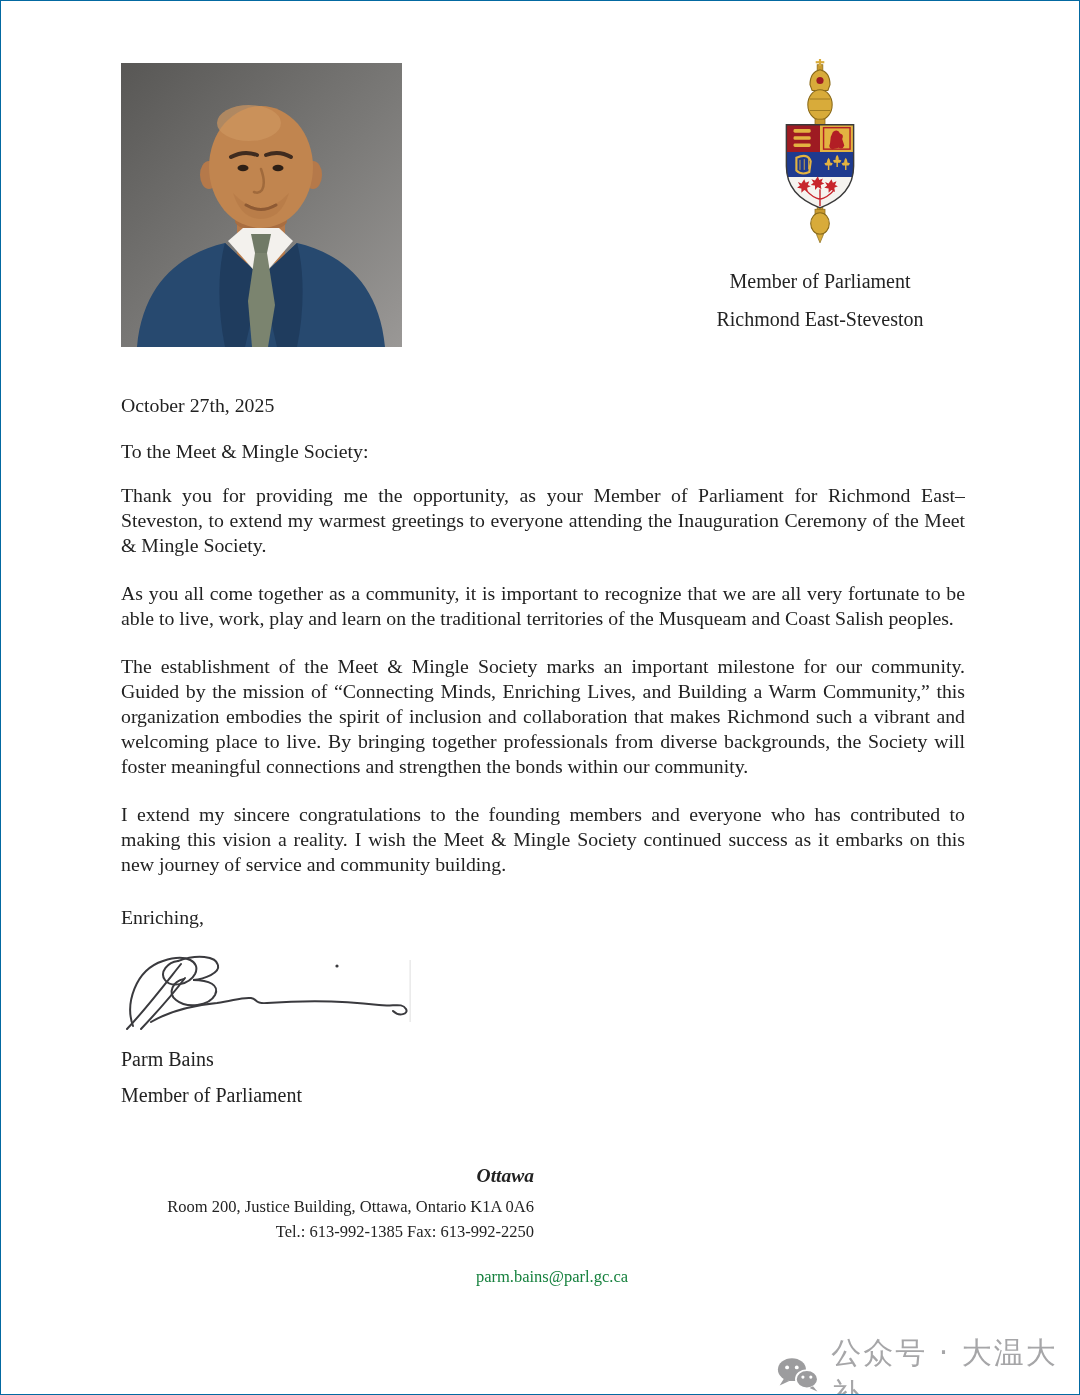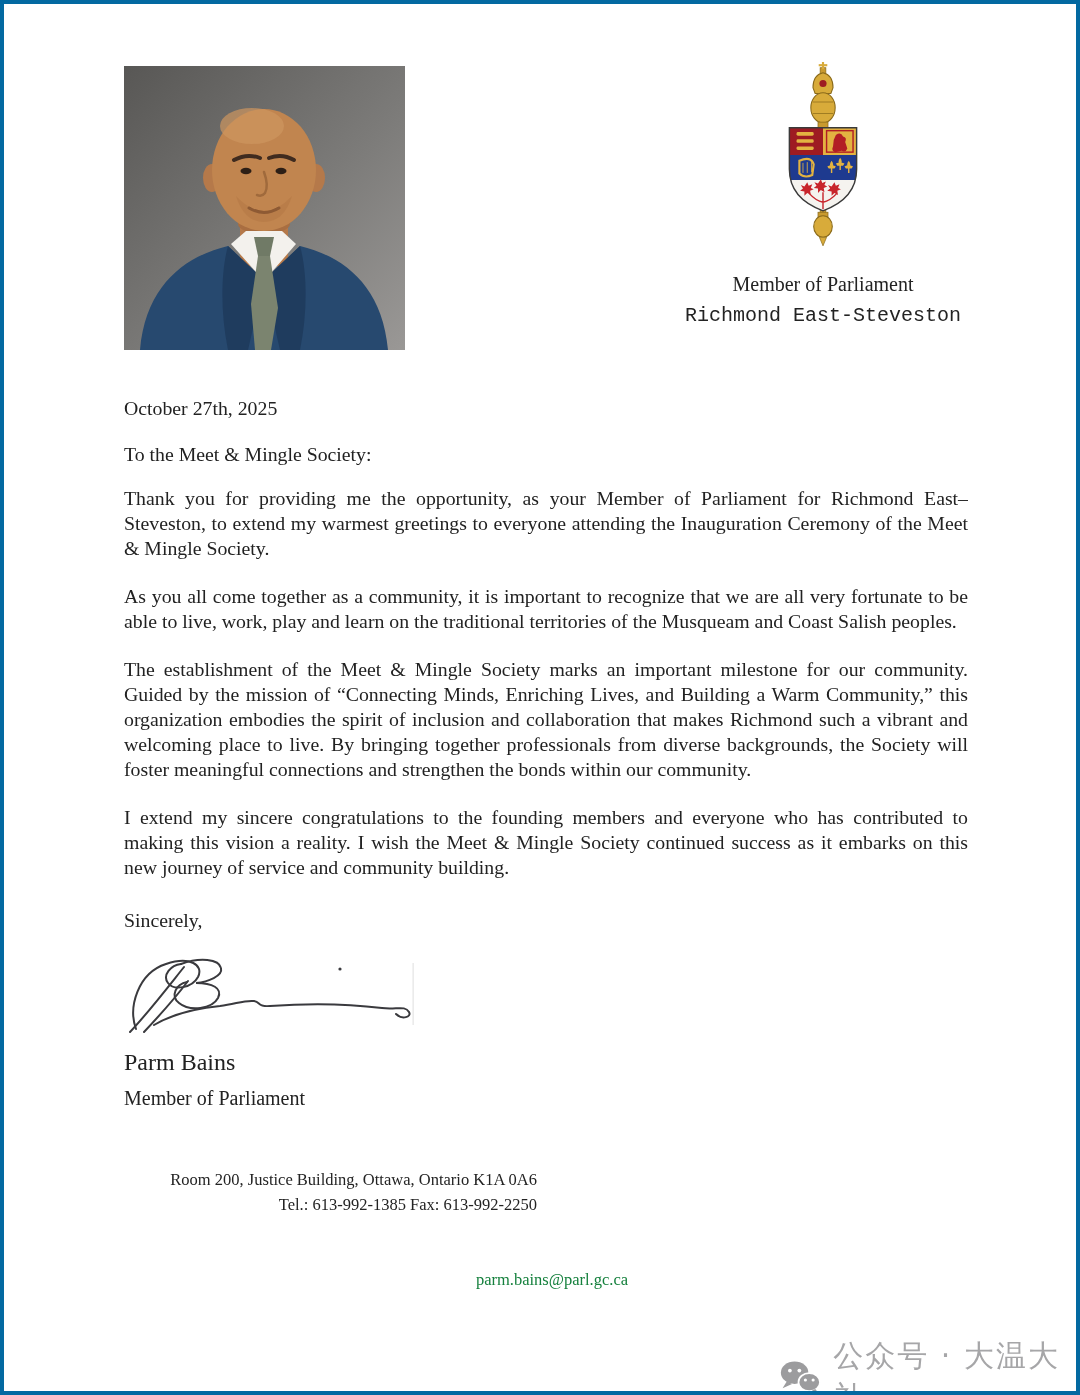--- a/index.html
+++ b/index.html
@@ -1,20 +1,20 @@
 <!DOCTYPE html>
 <html><head>
 <meta charset="utf-8">
 <style>
   html,body { margin:0; padding:0; background:#f2f2f2; }
   .page {
     position:relative;
     width:1080px; height:1395px;
     background:#ffffff;
-    border:4px solid #0369a1;
+    border:1px solid #0369a1;
     box-sizing:border-box;
     font-family:"Liberation Serif","DejaVu Serif",serif;
     color:#1f1f1f;
     overflow:hidden;
   }
 
   
   .photo { position:absolute; left:120px; top:62px; width:281px; height:284px; }
   .photo svg { display:block; }
   .crest-block { position:absolute; left:668px; top:58px; width:302px; text-align:center; }
@@ -23,21 +23,21 @@
 
   
   .letter { position:absolute; left:120px; top:392px; width:844px; font-size:19.8px; line-height:25px; color:#222; }
   .letter .date { margin:0 0 21px; }
   .letter .salutation { margin:0 0 19px; }
   .letter p.para { margin:0 0 23px; text-align:justify; }
   .letter p.last-para { margin-bottom:28px; }
   .letter .closing { margin:0; }
 
   .signature { position:relative; width:291px; height:78px; margin-top:22px; }
-  .signer-name { margin-top:17px; font-size:24px; line-height:25px; }
+  .signer-name { margin-top:17px; font-size:20px; line-height:25px; }
   .signer-title { margin-top:11px; font-size:20px; line-height:25px; }
 
   
   .footer-cols { position:absolute; left:148px; top:1163px; width:878px; display:flex; font-size:16.5px; line-height:25px; color:#232323; }
   .fc-ottawa { width:385px; text-align:right; }
   .fc-const { margin-left:32px; text-align:left; }
   .fc-head { font-weight:bold; font-style:italic; font-size:19.5px; line-height:24px; margin-bottom:6px; }
   .footer-contact { position:absolute; left:12px; top:1264px; width:100%; text-align:center; font-size:16.5px; line-height:24px; color:#15803d; }
 
   
@@ -137,31 +137,31 @@
         <path d="M31 184 Q40 194 50 196 M50 182 V196 M69 184 Q60 194 50 196 M50 196 V206" stroke="#c8252c" stroke-width="2" fill="none"></path>
       </g>
 
       <path d="M3 92 H97 V150 C97 178 80 197 50 208 C20 197 3 178 3 150 Z" fill="none" stroke="#3a3a3a" stroke-width="2"></path>
 
       <rect x="43" y="210" width="14" height="7" fill="#c99a2e" stroke="#8a6a1a" stroke-width="1"></rect>
       <ellipse cx="50" cy="230" rx="13" ry="15" fill="#d8ab3a" stroke="#8a6a1a" stroke-width="1.5"></ellipse>
       <path d="M45 245 L55 245 L50 257 Z" fill="#d8ab3a" stroke="#8a6a1a" stroke-width="1"></path>
     </svg>
     <div class="mp-title">Member of Parliament</div>
-    <div class="mp-title" style="margin-top:0;font-family:Liberation Mono, monospace;">Richmond East-Steveston</div>
+    <div class="mp-title" style="margin-top:6px;">Richmond East-Steveston</div>
   </div>
 
   <div class="letter">
     <div class="date">October 27th, 2025</div>
     <div class="salutation">To the Meet &amp; Mingle Society:</div>
     <p class="para">Thank you for providing me the opportunity, as your Member of Parliament for Richmond East–Steveston, to extend my warmest greetings to everyone attending the Inauguration Ceremony of the Meet &amp; Mingle Society.</p>
     <p class="para">As you all come together as a community, it is important to recognize that we are all very fortunate to be able to live, work, play and learn on the traditional territories of the Musqueam and Coast Salish peoples.</p>
     <p class="para">The establishment of the Meet &amp; Mingle Society marks an important milestone for our community. Guided by the mission of “Connecting Minds, Enriching Lives, and Building a Warm Community,” this organization embodies the spirit of inclusion and collaboration that makes Richmond such a vibrant and welcoming place to live. By bringing together professionals from diverse backgrounds, the Society will foster meaningful connections and strengthen the bonds within our community.</p>
     <p class="para last-para">I extend my sincere congratulations to the founding members and everyone who has contributed to making this vision a reality. I wish the Meet &amp; Mingle Society continued success as it embarks on this new journey of service and community building.</p>
-    <div class="closing">Sincerely,</div>
+    <div class="closing">Enriching,</div>
 
     <div class="signature">
       <svg width="291" height="78" viewBox="0 0 291 78">
         <g fill="none" stroke="#3a3a3e" stroke-width="2" stroke-linecap="round">
           <path d="M12 74 C4 52 14 18 42 9 C66 1 80 10 74 22 C68 33 50 36 44 28 C38 20 47 10 57 9"></path>
           <path d="M57 9 C76 2 95 4 97 13 C99 21 84 27 72 28 C88 28 99 33 94 43 C88 54 66 57 55 48 C46 41 52 29 63 27"></path>
           <path d="M6 77 C24 58 44 32 60 12"></path>
           <path d="M20 77 C36 60 52 42 64 26"></path>
           <path d="M30 70 C52 57 76 53 96 51 C112 49 120 45 130 46 C137 47 133 52 146 51 C186 48 226 49 258 53 C272 55 281 50 285 57 C288 62 278 65 272 59"></path>
         </g>
@@ -169,20 +169,21 @@
         <rect x="288.6" y="8" width="1" height="62" fill="#dedede"></rect>
       </svg>
     </div>
 
     <div class="signer-name">Parm Bains</div>
     <div class="signer-title">Member of Parliament</div>
   </div>
 
   <div class="footer-cols">
     <div class="fc-ottawa">
+      <div class="fc-head">Ottawa</div>
       <div>Room 200, Justice Building,  Ottawa,  Ontario  K1A 0A6</div>
       <div>Tel.: 613-992-1385   Fax: 613-992-2250</div>
     </div>
   </div>
 
   <div class="footer-contact">
     <div>parm.bains@parl.gc.ca</div>
   </div>
 
   <div class="watermark" style="color:#a6a6a8;">

